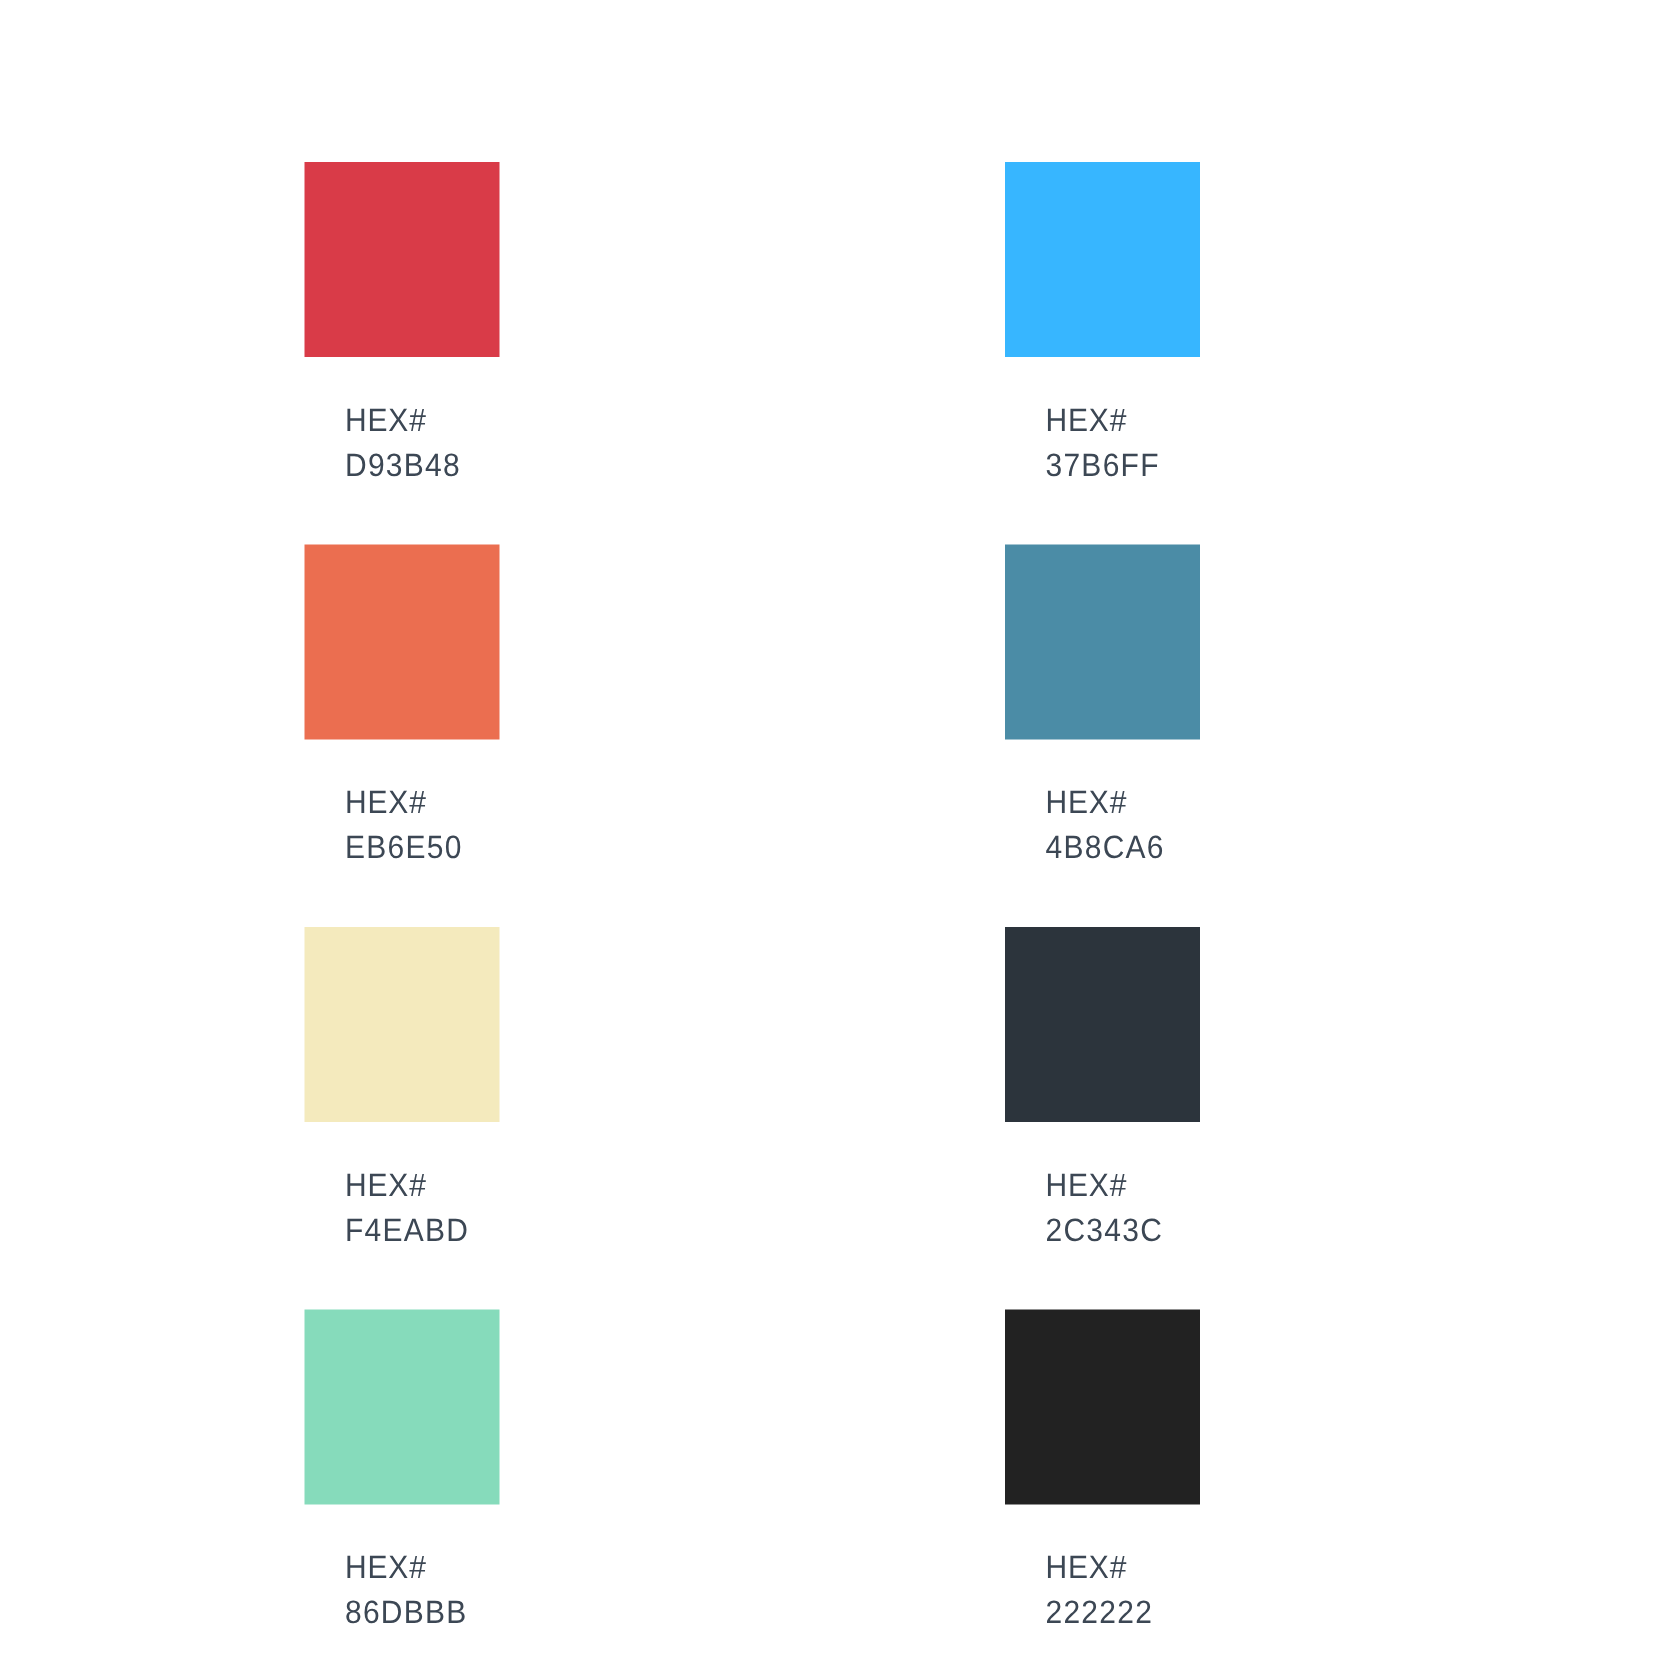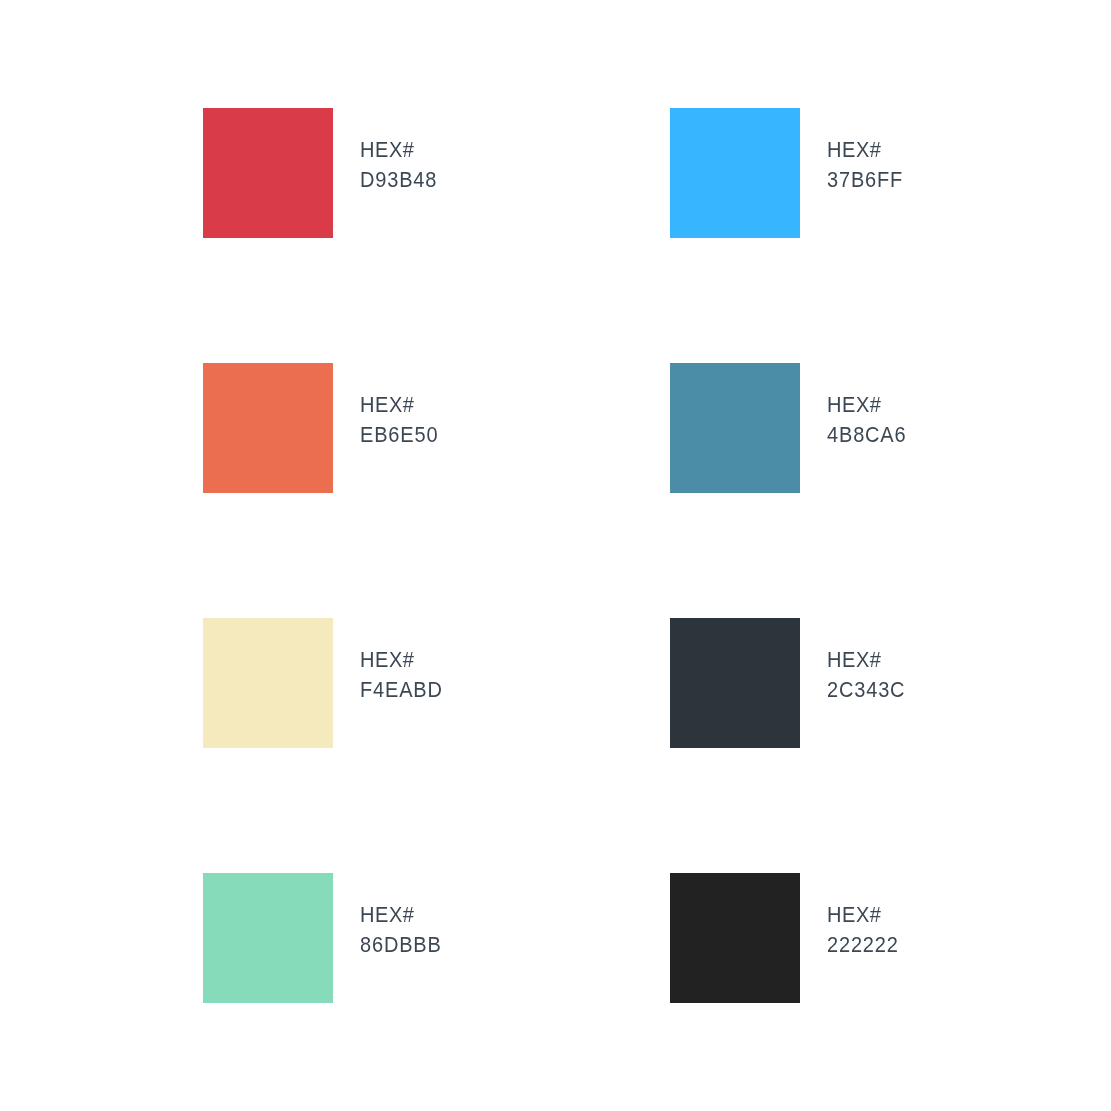--- a/index.html
+++ b/index.html
@@ -29,21 +29,21 @@
     left: 203px;
     top: 108px;
     width: 830px;
     display: grid;
     grid-template-columns: 467px 363px;
     grid-template-rows: repeat(4, 255px);
   }
 
   .swatch-card {
     display: flex;
-    flex-direction: row;
+    flex-direction: column;
     align-items: flex-start;
     gap: 0;
   }
 
   .swatch-chip {
     width: 130px;
     height: 130px;
     flex: 0 0 130px;
     display: block;
   }

